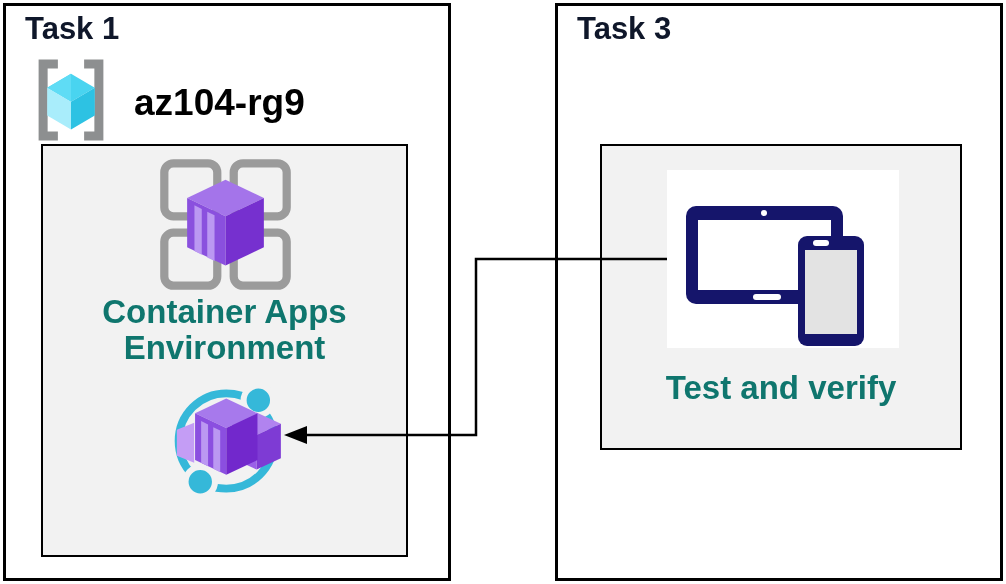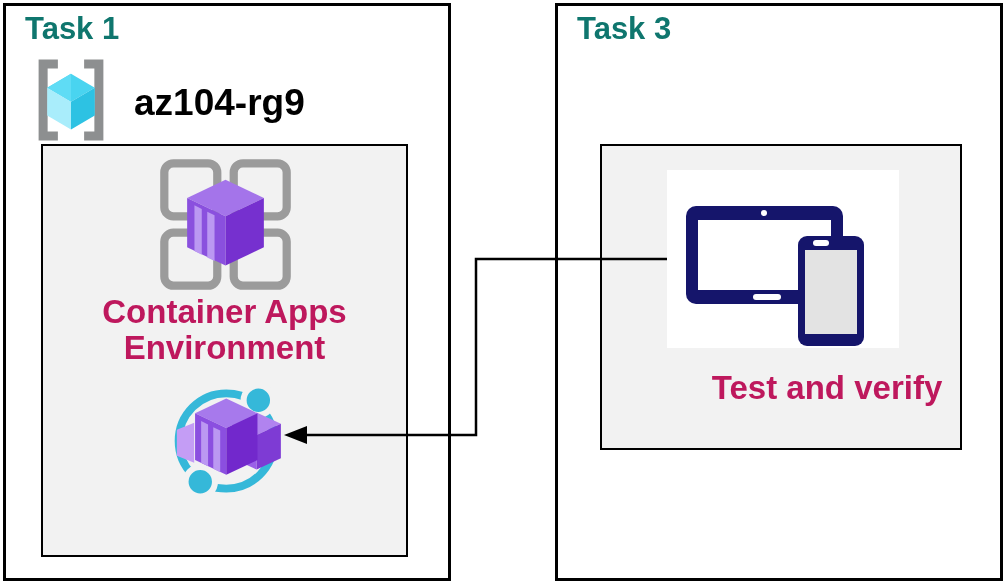--- a/index.html
+++ b/index.html
@@ -8,43 +8,43 @@
     font-family:"Liberation Sans", sans-serif;
   }
   .task-panel{
     position:absolute;top:3px;height:572px;width:442px;
     border:3px solid #000;background:#fff;box-sizing:content-box;
   }
   .task-panel.t1{left:3px;}
   .task-panel.t2{left:555px;}
   .panel-title{
     position:absolute;left:19px;top:5px;
-    font-size:31px;font-weight:bold;color:#0f766e;letter-spacing:0px;
+    font-size:31px;font-weight:bold;color:#0f172a;letter-spacing:0px;
   }
   .rg-row{position:absolute;left:24px;top:52px;display:flex;align-items:center;}
   .rg-icon{width:82px;height:84px;}
   .rg-name{font-size:37px;font-weight:bold;color:#000;margin-left:22px;margin-top:6px;text-align:center;}
   .inner-box{
     position:absolute;background:#f2f2f2;border:2px solid #000;box-sizing:content-box;
   }
   .inner1{left:35px;top:138px;width:363px;height:409px;}
   .inner2{left:42px;top:138px;width:358px;height:302px;}
   .node-label{
     position:absolute;left:0;width:100%;text-align:center;
-    font-size:33px;font-weight:bold;color:#be185d;line-height:1.08;
+    font-size:33px;font-weight:bold;color:#0f766e;line-height:1.08;
   }
   .env-icon{position:absolute;left:114px;top:10px;width:137px;height:137px;}
   .env-label{top:148px;}
   .app-icon{position:absolute;left:120px;top:230px;width:130px;height:130px;}
   .app-label{top:356px;}
   .icon-card{
     position:absolute;left:65px;top:24px;width:232px;height:178px;background:#ffffff;
   }
   .devices-icon{width:232px;height:178px;display:block;}
-  .test-label{top:224px;padding-left:46px;}
+  .test-label{top:224px;}
   .connector-svg{
     position:absolute;left:0;top:0;width:1006px;height:584px;pointer-events:none;
   }
 </style>
 </head>
 <body>
 
 <div class="canvas">
 
   <div class="task-panel t1">

